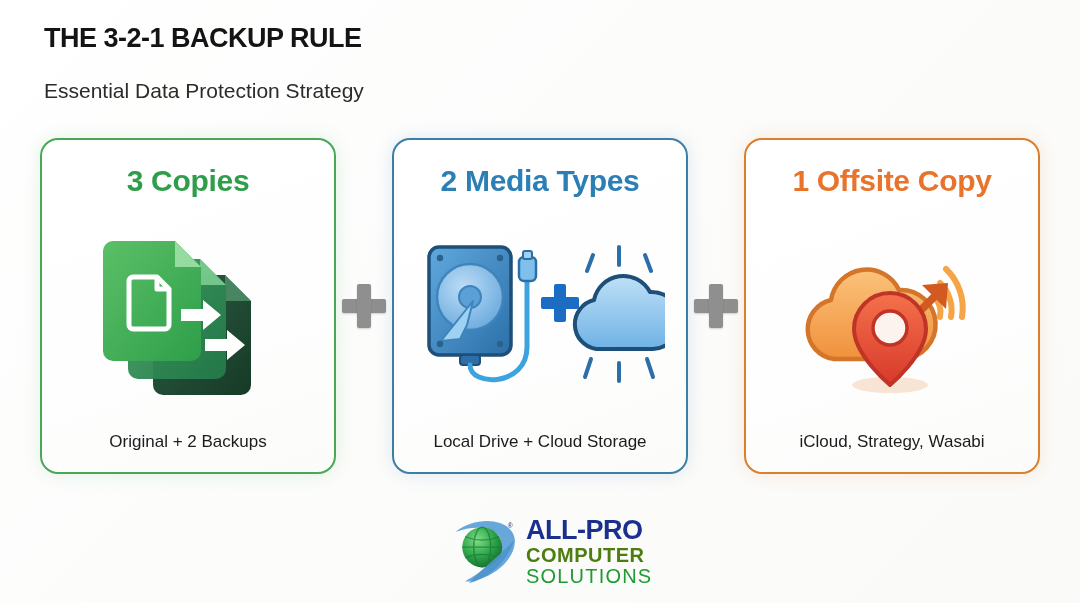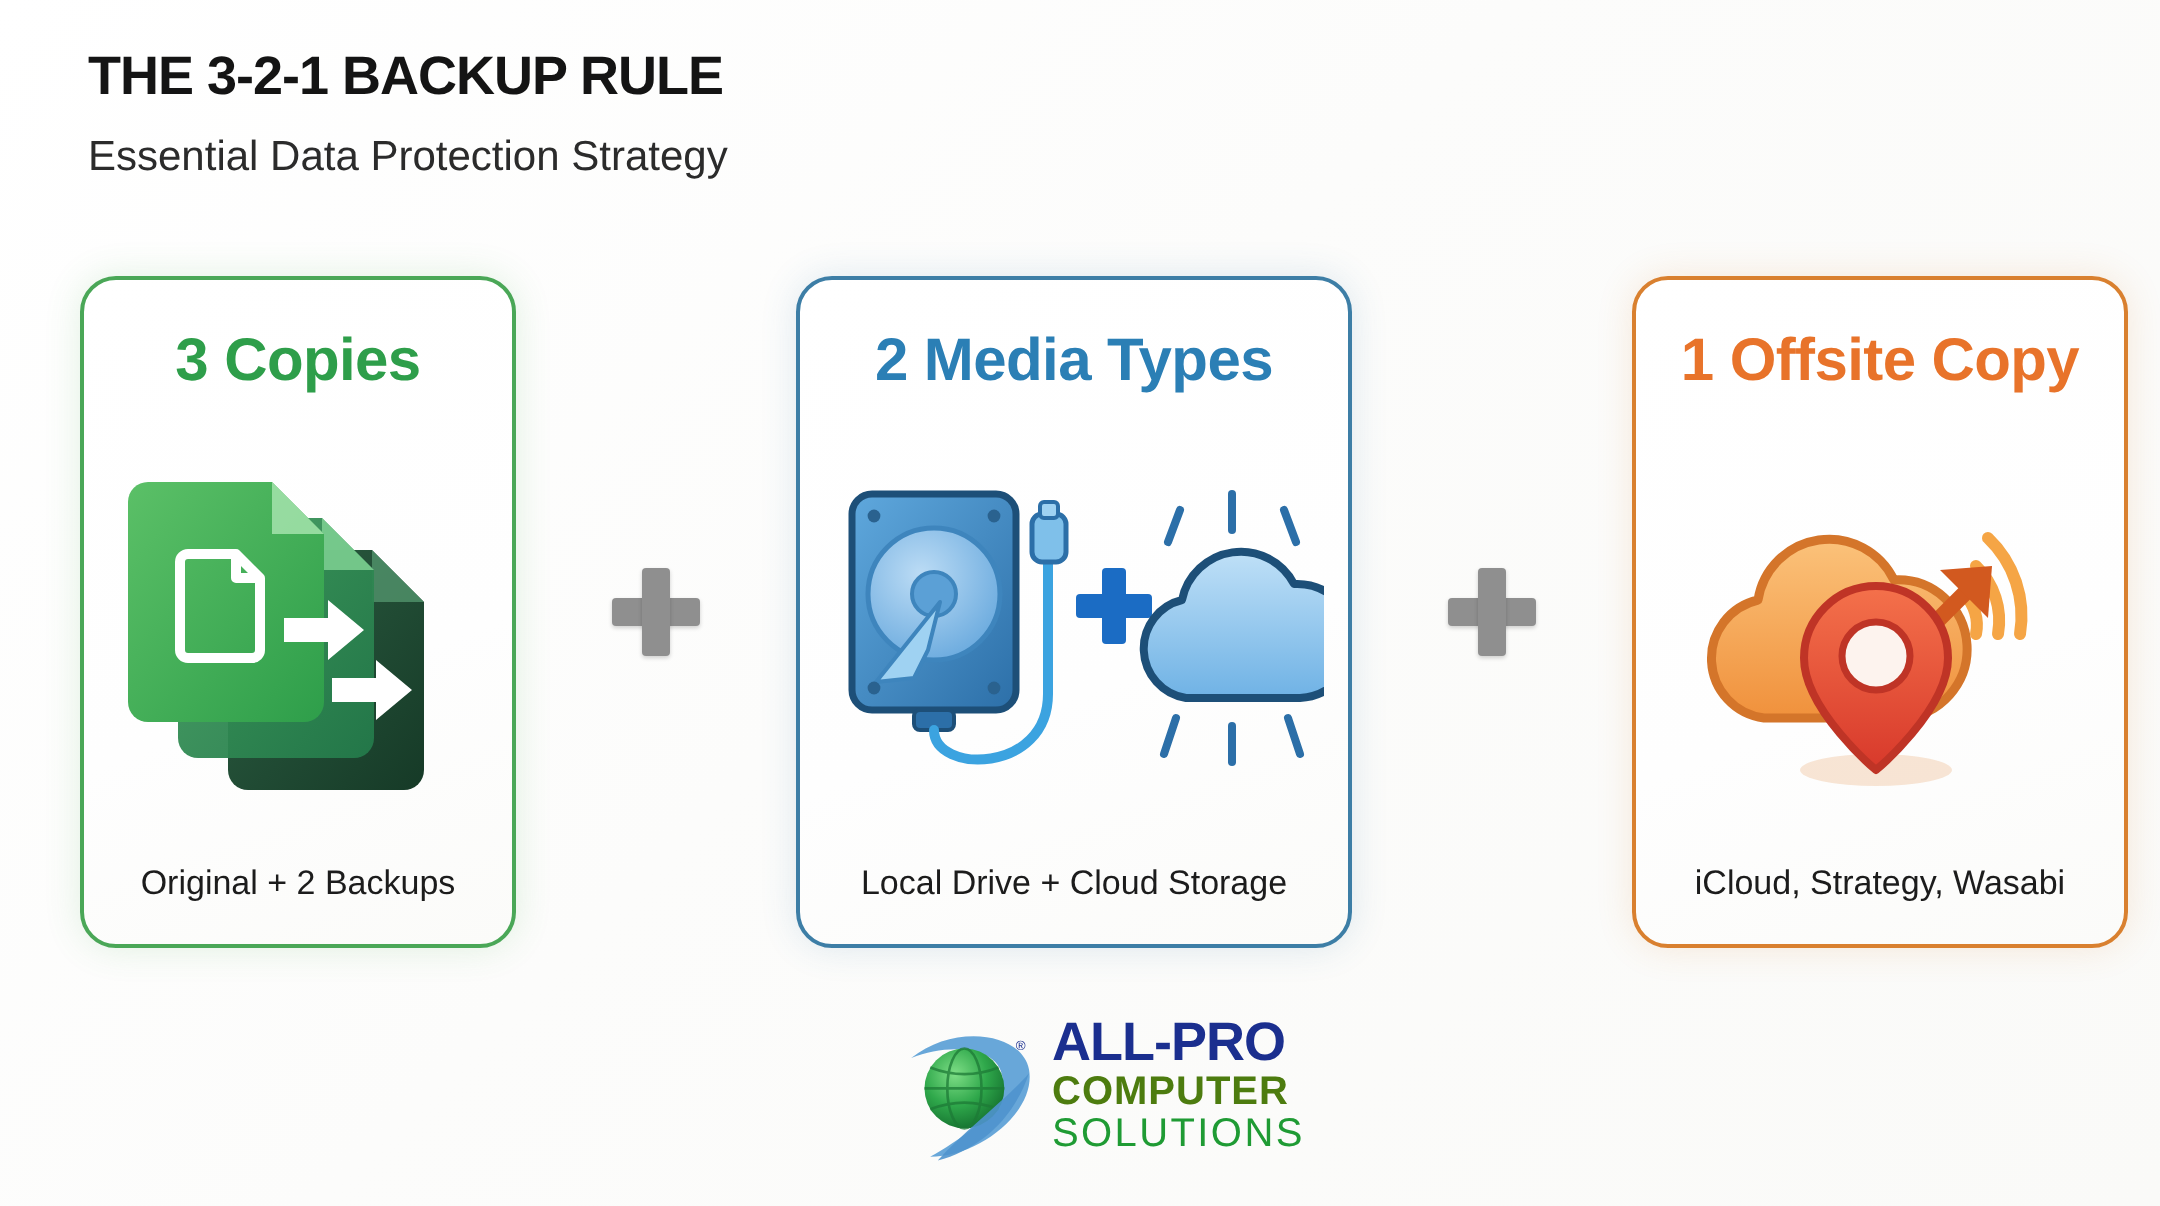--- a/index.html
+++ b/index.html
@@ -35,36 +35,35 @@
     letter-spacing: -0.5px;
     color: #141414;
     line-height: 1.1;
     margin: 0;
     white-space: nowrap;
   }
   .subtitle {
     font-size: 21px;
     font-weight: normal;
     color: #2b2b2b;
-    margin: 12px 0 0 0;
+    margin: 24px 0 0 0;
     line-height: 1.2;
     white-space: nowrap;
   }
 
   
   .cards {
     position: absolute;
     left: 40px;
     top: 138px;
     width: 1000px;
     height: 336px;
     display: flex;
     align-items: stretch;
     justify-content: space-between;
-    gap: 48px;
   }
   .card {
     position: relative;
     width: 296px;
     border-radius: 18px;
     background: linear-gradient(160deg, #ffffff 0%, #fefefe 60%, #fbfbf9 100%);
     display: flex;
     flex-direction: column;
     align-items: center;
     box-sizing: border-box;
@@ -121,20 +120,21 @@
   .sep::after  { top: 0; left: 15px; width: 14px; height: 44px; }
 
   
   .logo {
     position: absolute;
     left: 448px;
     top: 508px;
     width: 210px;
     height: 86px;
     display: flex;
+    align-items: center;
   }
   .logo-mark { width: 76px; height: 80px; flex: 0 0 auto; }
   .logo-text { margin-left: 2px; line-height: 1; }
   .logo-line1 {
     font-size: 27px;
     font-weight: bold;
     color: #1b2f8f;
     letter-spacing: -0.5px;
     display: block;
   }

